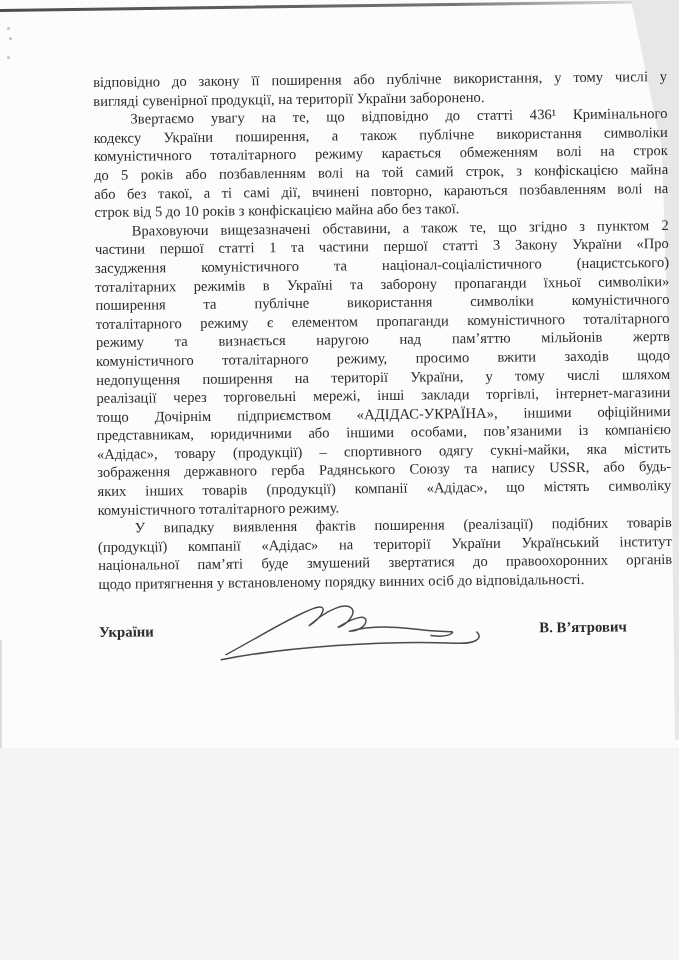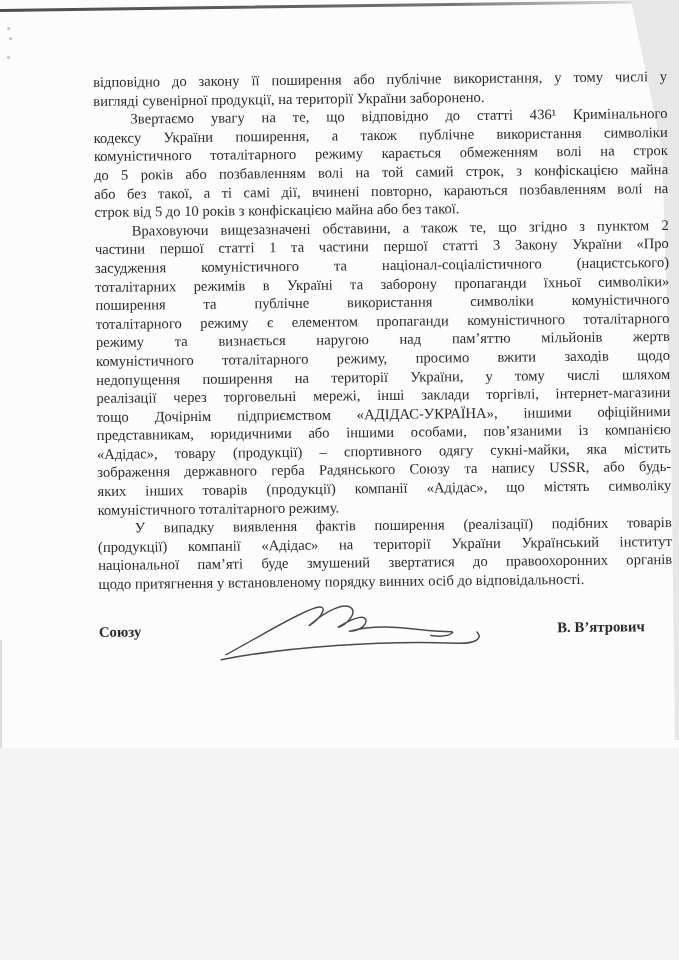--- a/index.html
+++ b/index.html
@@ -90,21 +90,21 @@
     left: 93px;
     top: 621px;
     width: 574px;
     display: flex;
     justify-content: space-between;
     align-items: flex-start;
     font-weight: bold;
     font-size: 14.8px;
     color: var(--ink, #222);
   }
-  .sig-name { margin-right: 28px; }
+  .sig-name { margin-right: 46px; }
   .signature-svg {
     position: absolute;
     left: 212px;
     top: 599px;
   }
   .footer {
     position: absolute;
     left: 96px;
     top: 863px;
     font-size: 10.8px;
@@ -171,21 +171,21 @@
       </div>
 
     <svg class="signature-svg" width="276" height="68" viewBox="0 0 276 68">
       <g fill="none" stroke="#4a4a4a" stroke-width="1.5" stroke-linecap="round">
         <path d="M8,54 C46,34 78,14 98,8 C111,4 106,17 91,26 C111,9 128,3 134,9 C139,15 129,25 120,28 C137,17 150,15 148,23 C146,29 138,32 131,32 C158,25 188,29 210,32 C226,34 238,32 234,35 C229,39 220,38 213,37"></path>
         <path d="M3,59 C68,47 168,41 238,45 C256,46 266,41 259,34"></path>
       </g>
     </svg>
 
     <div class="sig-row">
-      <span class="sig-title">Союзу</span>
+      <span class="sig-title">України</span>
       <span class="sig-name">В. В’ятрович</span>
     </div>
 
     <div class="footer">
       <div>Вик. Голова С. Д.</div>
       <div>(044) 281-0731</div>
     </div>
 
   </div>
 </div>

